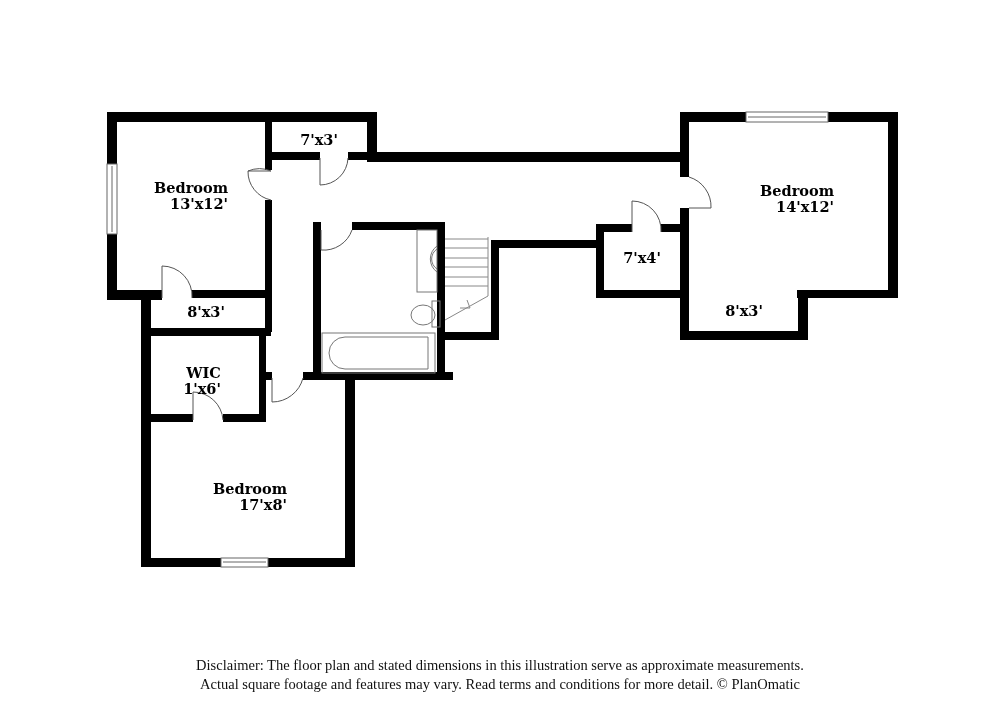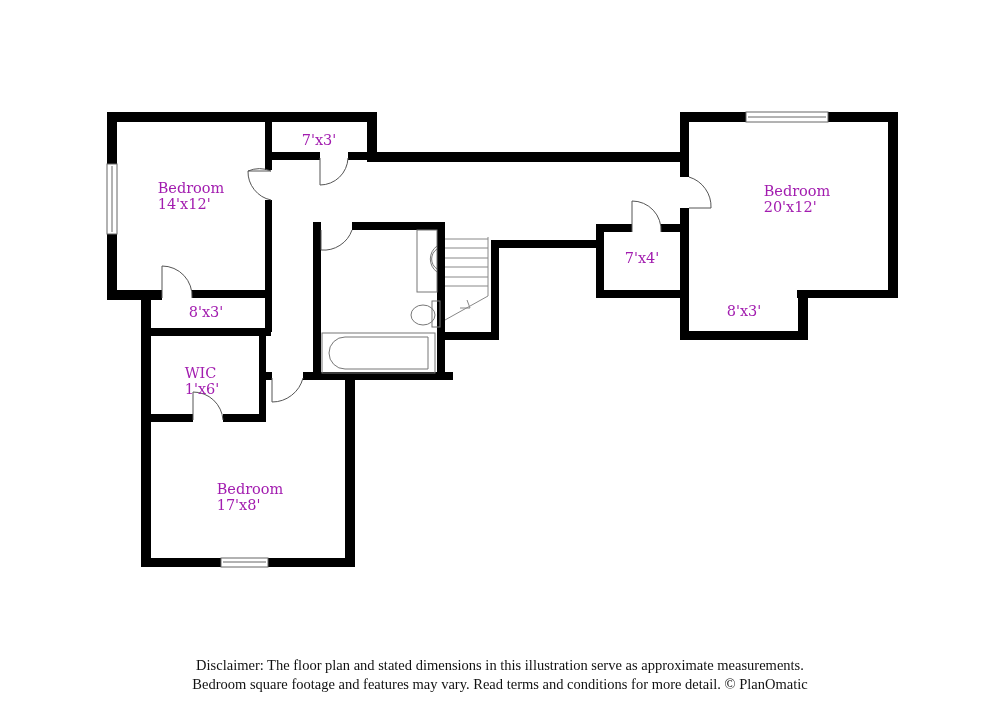--- a/index.html
+++ b/index.html
@@ -1,18 +1,18 @@
 <!DOCTYPE html>
 <html><head>
   <meta charset="utf-8">
   <style>
     html, body { margin: 0; padding: 0; background: #ffffff; }
     body { width: 1000px; height: 727px; position: relative; overflow: hidden; font-family: "DejaVu Serif", serif; }
     #plan { position: absolute; left: 0; top: 0; width: 1000px; height: 727px; }
-    .room-label { position: absolute; text-align: left; font-family: "DejaVu Serif", serif; font-weight: normal; font-size: 14.5px; line-height: 16px; color: #a21caf; transform: translateX(-50%); white-space: nowrap; }
+    .room-label { position: absolute; text-align: right; font-family: "DejaVu Serif", serif; font-weight: bold; font-size: 14.5px; line-height: 16px; color: #000000; transform: translateX(-50%); white-space: nowrap; }
     .disclaimer { position: absolute; left: 0; width: 1000px; text-align: center; font-family: "Liberation Serif", serif; font-size: 14.5px; line-height: 19px; color: #111; }
   </style>
 </head>
 <body>
 
 <svg id="plan" viewBox="0 0 1000 727" xmlns="http://www.w3.org/2000/svg">
   <g fill="#000">
 
     <rect x="107" y="112" width="270" height="10"></rect>
     <rect x="107" y="112" width="10" height="186"></rect>
@@ -107,41 +107,41 @@
     <line x1="445" y1="267" x2="488" y2="267"></line>
     <line x1="445" y1="277" x2="488" y2="277"></line>
     <line x1="445" y1="286" x2="488" y2="286"></line>
     <line x1="488" y1="237" x2="488" y2="296"></line>
     <path d="M445 320 L488 296 M460 308 L470 308 L467 300"></path>
   </g>
 </svg>
 
 <div class="room-label" style="left:191px; top:180px;">
   <div>Bedroom</div>
-  <div>14'x12'</div>
+  <div>13'x12'</div>
 </div>
 <div class="room-label" style="left:319px; top:132px;">
   <div>7'x3'</div>
 </div>
 <div class="room-label" style="left:206px; top:304px;">
   <div>8'x3'</div>
 </div>
 <div class="room-label" style="left:202px; top:365px;">
   <div>WIC</div>
   <div>1'x6'</div>
 </div>
 <div class="room-label" style="left:250px; top:481px;">
   <div>Bedroom</div>
   <div>17'x8'</div>
 </div>
 <div class="room-label" style="left:797px; top:183px;">
   <div>Bedroom</div>
-  <div>20'x12'</div>
+  <div>14'x12'</div>
 </div>
 <div class="room-label" style="left:642px; top:250px;">
   <div>7'x4'</div>
 </div>
 <div class="room-label" style="left:744px; top:303px;">
   <div>8'x3'</div>
 </div>
 
 <div class="disclaimer" style="top:656px;">Disclaimer: The floor plan and stated dimensions in this illustration serve as approximate measurements.</div>
-<div class="disclaimer" style="top:675px;">Bedroom square footage and features may vary. Read terms and conditions for more detail. © PlanOmatic</div>
+<div class="disclaimer" style="top:675px;">Actual square footage and features may vary. Read terms and conditions for more detail. © PlanOmatic</div>
 
 </body></html>

